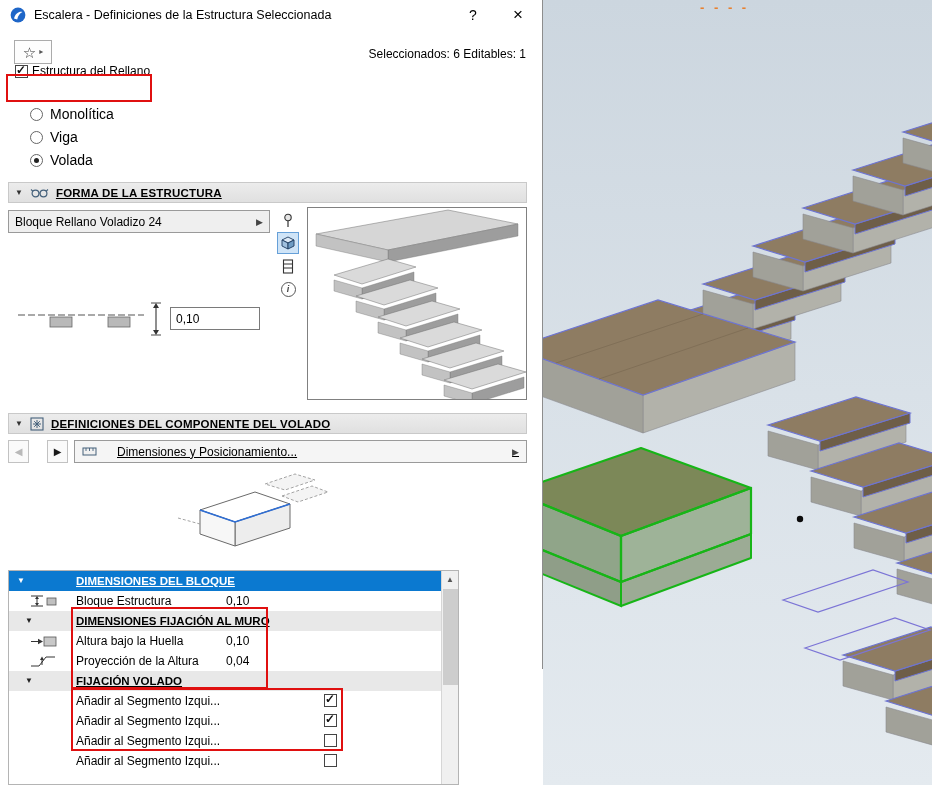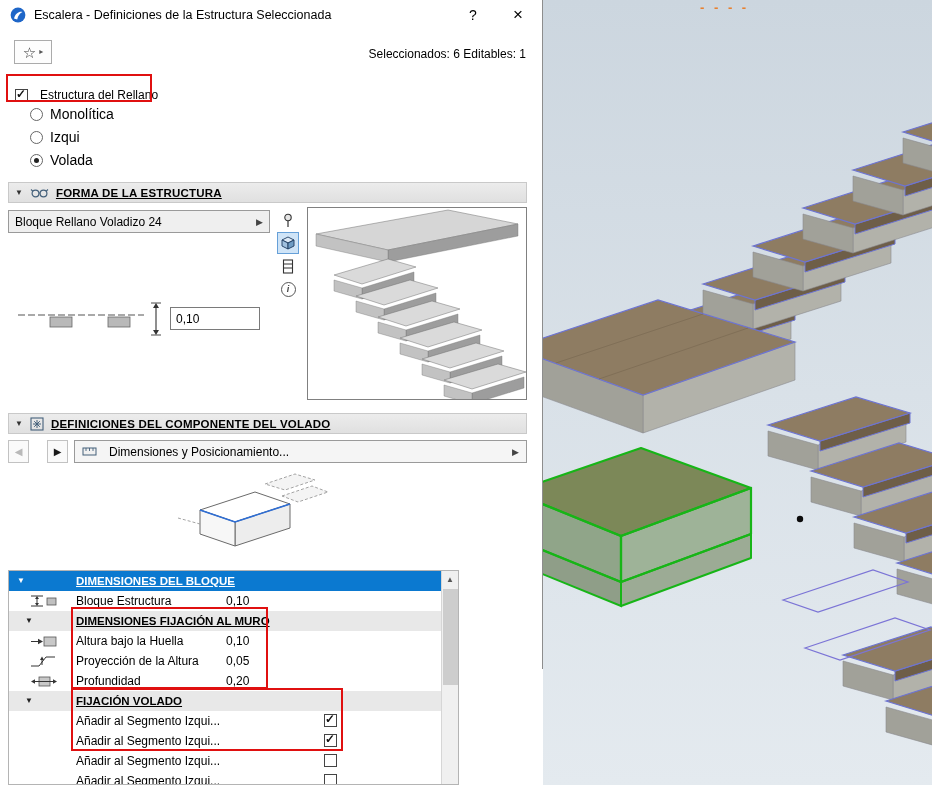--- a/index.html
+++ b/index.html
@@ -24,21 +24,21 @@
   .rb1{left:6px;top:74px;width:146px;height:28px;}
   .rb2{left:71px;top:607px;width:197px;height:82px;}
   .rb3{left:71px;top:688px;width:272px;height:63px;}
   
   .checkbox{display:inline-block;width:13px;height:13px;border:1px solid #444;background:#fff;
             position:relative;box-sizing:border-box;}
   .checkbox.checked::after{content:"✓";position:absolute;left:0px;top:-3px;font-size:12px;font-weight:bold;color:#111;}
   .radio{display:inline-block;width:13px;height:13px;border:1px solid #666;border-radius:50%;
          background:#fff;position:relative;box-sizing:border-box;}
   .radio.selected::after{content:"";position:absolute;left:3px;top:3px;width:5px;height:5px;border-radius:50%;background:#222;}
-  .cb-row{position:absolute;left:15px;top:88px;display:flex;align-items:center;gap:12px;font-size:12px;}
+  .cb-row{position:absolute;left:15px;top:64px;display:flex;align-items:center;gap:4px;font-size:12px;}
   .radio-row{position:absolute;left:30px;display:flex;align-items:center;gap:7px;font-size:14px;}
   
   .secbar{position:absolute;left:8px;width:519px;height:21px;background:linear-gradient(#ececec,#e0e0e0);
           border:1px solid #c9c9c9;box-sizing:border-box;display:flex;align-items:center;gap:7px;padding-left:6px;}
   .secbar .tri{font-size:8px;color:#333;}
   .secbar .stitle{font-size:11.5px;font-weight:bold;letter-spacing:.2px;text-decoration:underline;}
   
   .dropdown{position:absolute;left:8px;top:210px;width:262px;height:23px;background:#efefef;
             border:1px solid #9a9a9a;box-sizing:border-box;display:flex;align-items:center;font-size:12px;padding:0 6px;}
   .dropdown .dd-arrow{margin-left:auto;font-size:9px;color:#444;}
@@ -50,21 +50,21 @@
            background:#fff;box-sizing:border-box;overflow:hidden;}
   .offset-input{position:absolute;left:170px;top:307px;width:90px;height:23px;border:1px solid #7a7a7a;
                 font-family:"Liberation Sans",sans-serif;font-size:12px;padding:0 5px;box-sizing:border-box;}
   .dim-diagram{position:absolute;left:16px;top:300px;}
   
   .navbtn{position:absolute;top:440px;width:21px;height:23px;border:1px solid #c2c2c2;background:#fafafa;
           display:flex;align-items:center;justify-content:center;font-size:10px;box-sizing:border-box;}
   .nav-prev{left:8px;color:#b9b9b9;}
   .nav-next{left:47px;color:#1a1a1a;}
   .navdd{position:absolute;left:74px;top:440px;width:453px;height:23px;border:1px solid #9a9a9a;background:#f5f5f5;
-         display:flex;align-items:center;gap:12px;font-size:12px;padding:0 7px;box-sizing:border-box;}
+         display:flex;align-items:center;gap:20px;font-size:12px;padding:0 7px;box-sizing:border-box;text-decoration:underline;}
   .navdd .dd-arrow{margin-left:auto;font-size:9px;color:#444;}
   .comp-diagram{position:absolute;left:170px;top:472px;}
   
   .ptable{position:absolute;left:8px;top:570px;width:451px;height:215px;border:1px solid #b4b4b4;
           box-sizing:border-box;overflow:hidden;background:#fff;}
   .rows{position:absolute;left:0;top:0;width:433px;}
   .trow{position:relative;height:20px;background:#fff;}
   .trow.group{background:#e8e8e8;}
   .trow.blue{background:#0b79d0;color:#fff;}
   .exp{position:absolute;font-size:8px;top:5px;}
@@ -109,21 +109,21 @@
       <span class="checkbox checked"></span>
       <span>Estructura del Rellano</span>
     </div>
 
     <div class="radio-row" style="top:106px;">
       <span class="radio"></span>
       <span>Monolítica</span>
     </div>
     <div class="radio-row" style="top:129px;">
       <span class="radio"></span>
-      <span>Izqui</span>
+      <span>Viga</span>
     </div>
     <div class="radio-row" style="top:152px;">
       <span class="radio selected"></span>
       <span>Volada</span>
     </div>
 
     <div class="secbar" style="top:182px;">
       <span class="tri">▼</span>
       <svg width="19" height="11" viewBox="0 0 19 11">
         <circle cx="5.5" cy="6.5" r="3.4" fill="none" stroke="#44607a" stroke-width="1.2"></circle>
@@ -269,35 +269,23 @@
 
         <div class="trow">
           <span class="ricon">
             <svg width="30" height="16" viewBox="0 0 30 16">
               <path d="M2 13 H10 L17 4 H26" fill="none" stroke="#333" stroke-width="1"></path>
               <path d="M13 12 V6" stroke="#333" stroke-width="1"></path>
               <polygon points="13,3.5 11,7 15,7" fill="#333"></polygon>
             </svg>
           </span>
           <span class="rlabel">Proyección de la Altura</span>
-          <span class="rval">0,05</span>
-        </div>
-
-        <div class="trow">
-          <span class="ricon">
-            <svg width="30" height="16" viewBox="0 0 30 16">
-              <rect x="10" y="4" width="11" height="9" fill="#c8c8c8" stroke="#555" stroke-width="0.8"></rect>
-              <path d="M4 8.5 H26" stroke="#333" stroke-width="1"></path>
-              <polygon points="2,8.5 6,6.2 6,10.8" fill="#333"></polygon>
-              <polygon points="28,8.5 24,6.2 24,10.8" fill="#333"></polygon>
-            </svg>
-          </span>
-          <span class="rlabel">Profundidad</span>
-          <span class="rval">0,20</span>
-        </div>
+          <span class="rval">0,04</span>
+        </div>
+
 
         <div class="trow group">
           <span class="exp exp-gray">▼</span>
           <span class="rlabel">FIJACIÓN VOLADO</span>
         </div>
 
         <div class="trow">
           <span class="rlabel">Añadir al Segmento Izqui...</span>
           <span class="rcheck checkbox checked"></span>
         </div>

